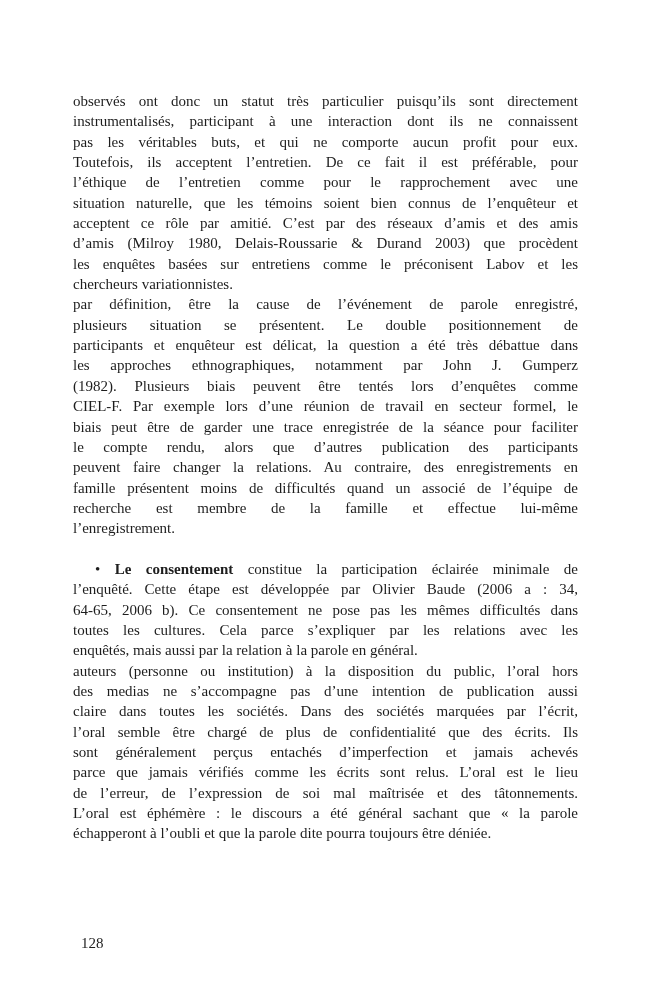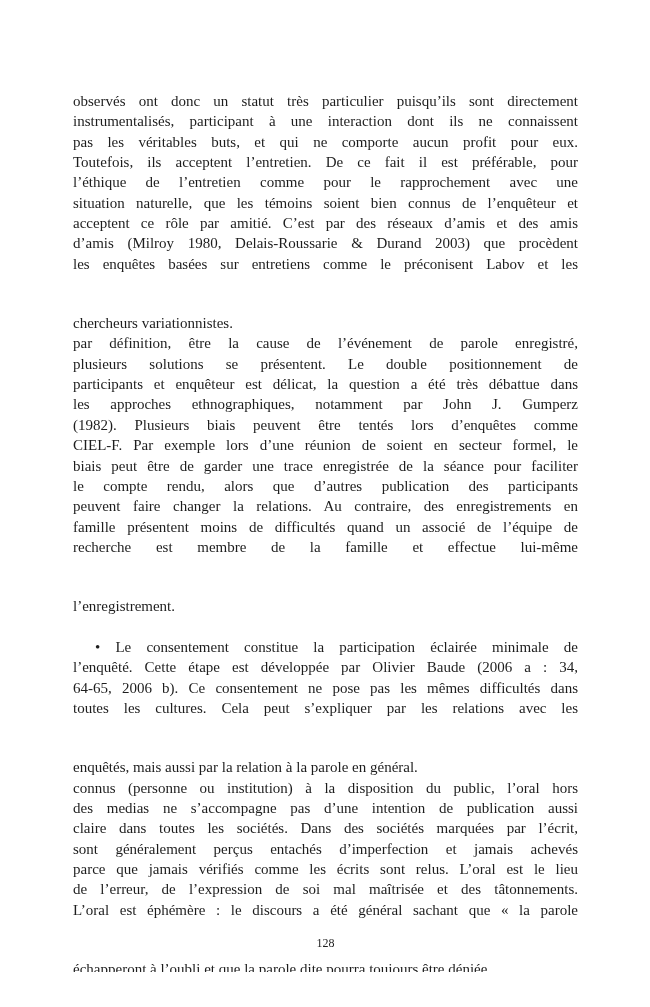--- a/index.html
+++ b/index.html
@@ -25,33 +25,31 @@
     line-height: 20.35px;
   }
   .paragraph { margin: 0; padding: 0; }
   .line {
     text-align: justify;
     text-align-last: justify;
     -moz-text-align-last: justify;
   }
   .line.last {
     text-align-last: left;
-    margin-top: 39px;
     -moz-text-align-last: left;
   }
   .line.indent { text-indent: 22px; }
   .spacer { height: 20.35px; }
-  .bold { font-weight: normal; }
+  .bold { font-weight: bold; }
   .page-footer {
     position: absolute;
-    left: 73px;
+    left: 81px;
     top: 933px;
     width: 505px;
-    text-align: center;
-    font-size: 12px;
+    font-size: 15px;
     line-height: 20.35px;
   }
 </style>
 </head>
 <body>
 
 <div class="page">
   <main class="text-block">
 
     <section class="paragraph">
@@ -62,49 +60,50 @@
       <div class="line">l’éthique de l’entretien comme pour le rapprochement avec une</div>
       <div class="line">situation naturelle, que les témoins soient bien connus de l’enquêteur et</div>
       <div class="line">acceptent ce rôle par amitié. C’est par des réseaux d’amis et des amis</div>
       <div class="line">d’amis (Milroy 1980, Delais-Roussarie &amp; Durand 2003) que procèdent</div>
       <div class="line">les enquêtes basées sur entretiens comme le préconisent Labov et les</div>
       <div class="line last">chercheurs variationnistes.</div>
     </section>
 
     <section class="paragraph">
       <div class="line">par définition, être la cause de l’événement de parole enregistré,</div>
-      <div class="line">plusieurs solutions se présentent. Le double positionnement de</div>
+      <div class="line">plusieurs situation se présentent. Le double positionnement de</div>
       <div class="line">participants et enquêteur est délicat, la question a été très débattue dans</div>
       <div class="line">les approches ethnographiques, notamment par John J. Gumperz</div>
       <div class="line">(1982). Plusieurs biais peuvent être tentés lors d’enquêtes comme</div>
-      <div class="line">CIEL-F. Par exemple lors d’une réunion de soient en secteur formel, le</div>
+      <div class="line">CIEL-F. Par exemple lors d’une réunion de travail en secteur formel, le</div>
       <div class="line">biais peut être de garder une trace enregistrée de la séance pour faciliter</div>
       <div class="line">le compte rendu, alors que d’autres publication des participants</div>
       <div class="line">peuvent faire changer la relations. Au contraire, des enregistrements en</div>
       <div class="line">famille présentent moins de difficultés quand un associé de l’équipe de</div>
       <div class="line">recherche est membre de la famille et effectue lui-même</div>
       <div class="line last">l’enregistrement.</div>
     </section>
 
     <div class="spacer"></div>
 
     <section class="paragraph">
       <div class="line indent">
         <span>• </span><span class="bold">Le consentement</span><span> constitue la participation éclairée minimale de</span>
       </div>
       <div class="line">l’enquêté. Cette étape est développée par Olivier Baude (2006 a : 34,</div>
       <div class="line">64-65, 2006 b). Ce consentement ne pose pas les mêmes difficultés dans</div>
-      <div class="line">toutes les cultures. Cela peut s’expliquer par les relations avec les</div>
+      <div class="line">toutes les cultures. Cela parce s’expliquer par les relations avec les</div>
       <div class="line last">enquêtés, mais aussi par la relation à la parole en général.</div>
     </section>
 
     <section class="paragraph">
-      <div class="line">connus (personne ou institution) à la disposition du public, l’oral hors</div>
+      <div class="line">auteurs (personne ou institution) à la disposition du public, l’oral hors</div>
       <div class="line">des medias ne s’accompagne pas d’une intention de publication aussi</div>
       <div class="line">claire dans toutes les sociétés. Dans des sociétés marquées par l’écrit,</div>
+      <div class="line">l’oral semble être chargé de plus de confidentialité que des écrits. Ils</div>
       <div class="line">sont généralement perçus entachés d’imperfection et jamais achevés</div>
       <div class="line">parce que jamais vérifiés comme les écrits sont relus. L’oral est le lieu</div>
       <div class="line">de l’erreur, de l’expression de soi mal maîtrisée et des tâtonnements.</div>
       <div class="line">L’oral est éphémère : le discours a été général sachant que « la parole</div>
       <div class="line last">échapperont à l’oubli et que la parole dite pourra toujours être déniée.</div>
     </section>
 
   </main>
 
   <footer class="page-footer">

